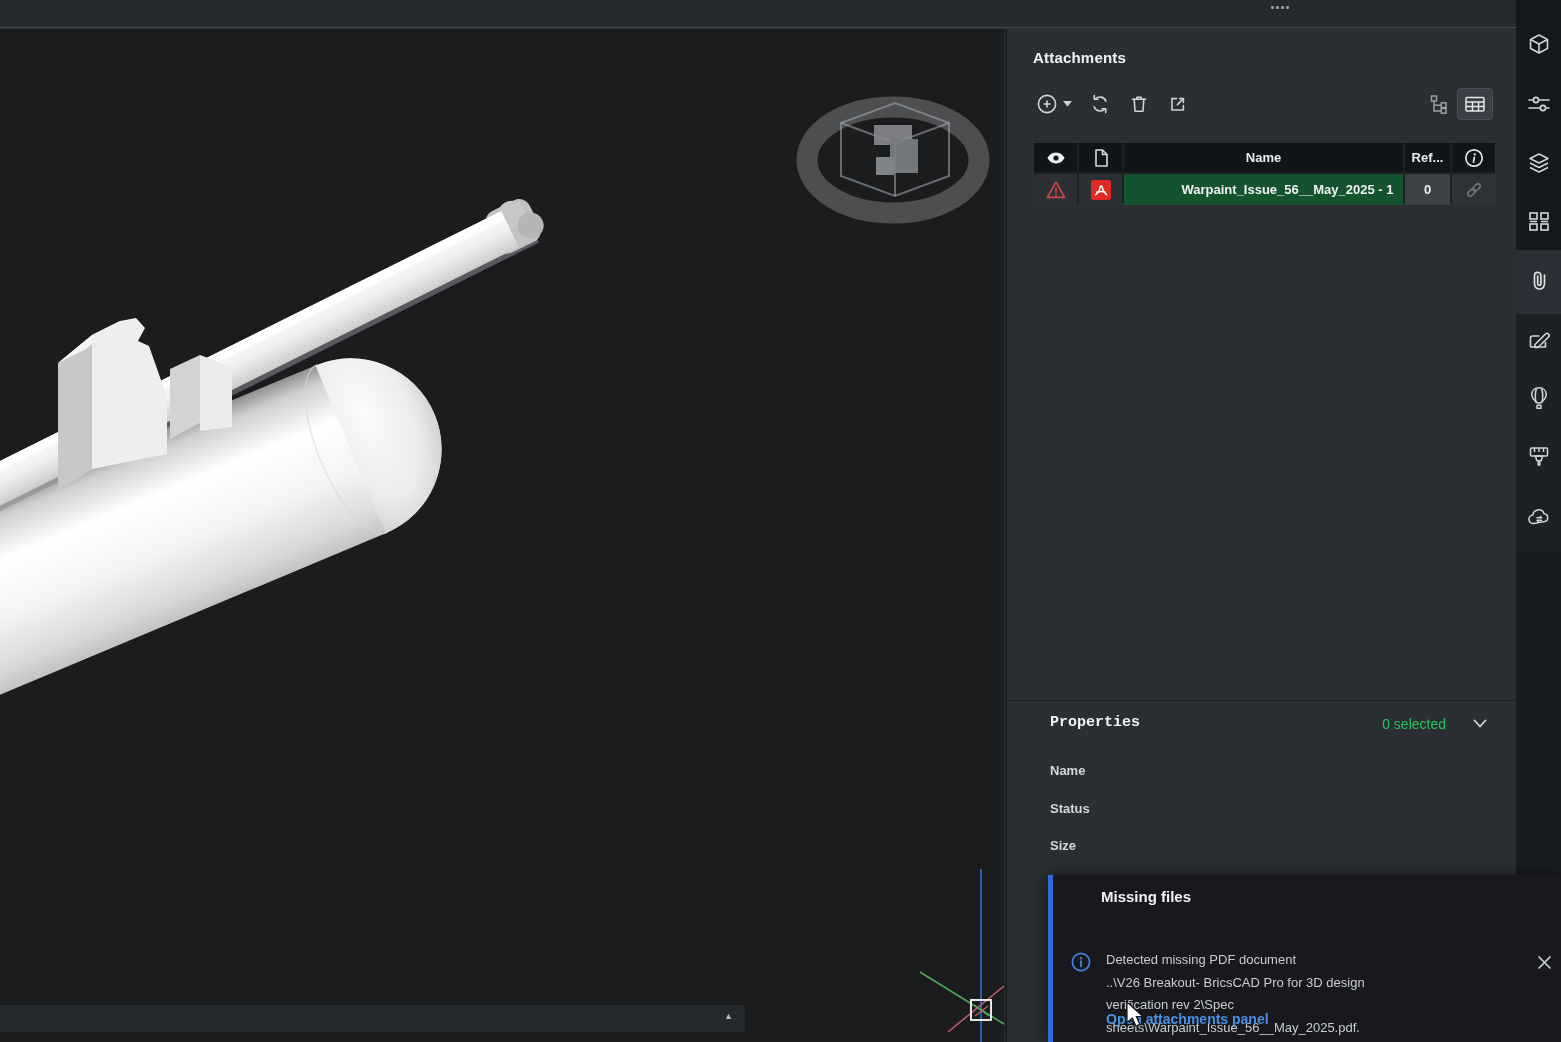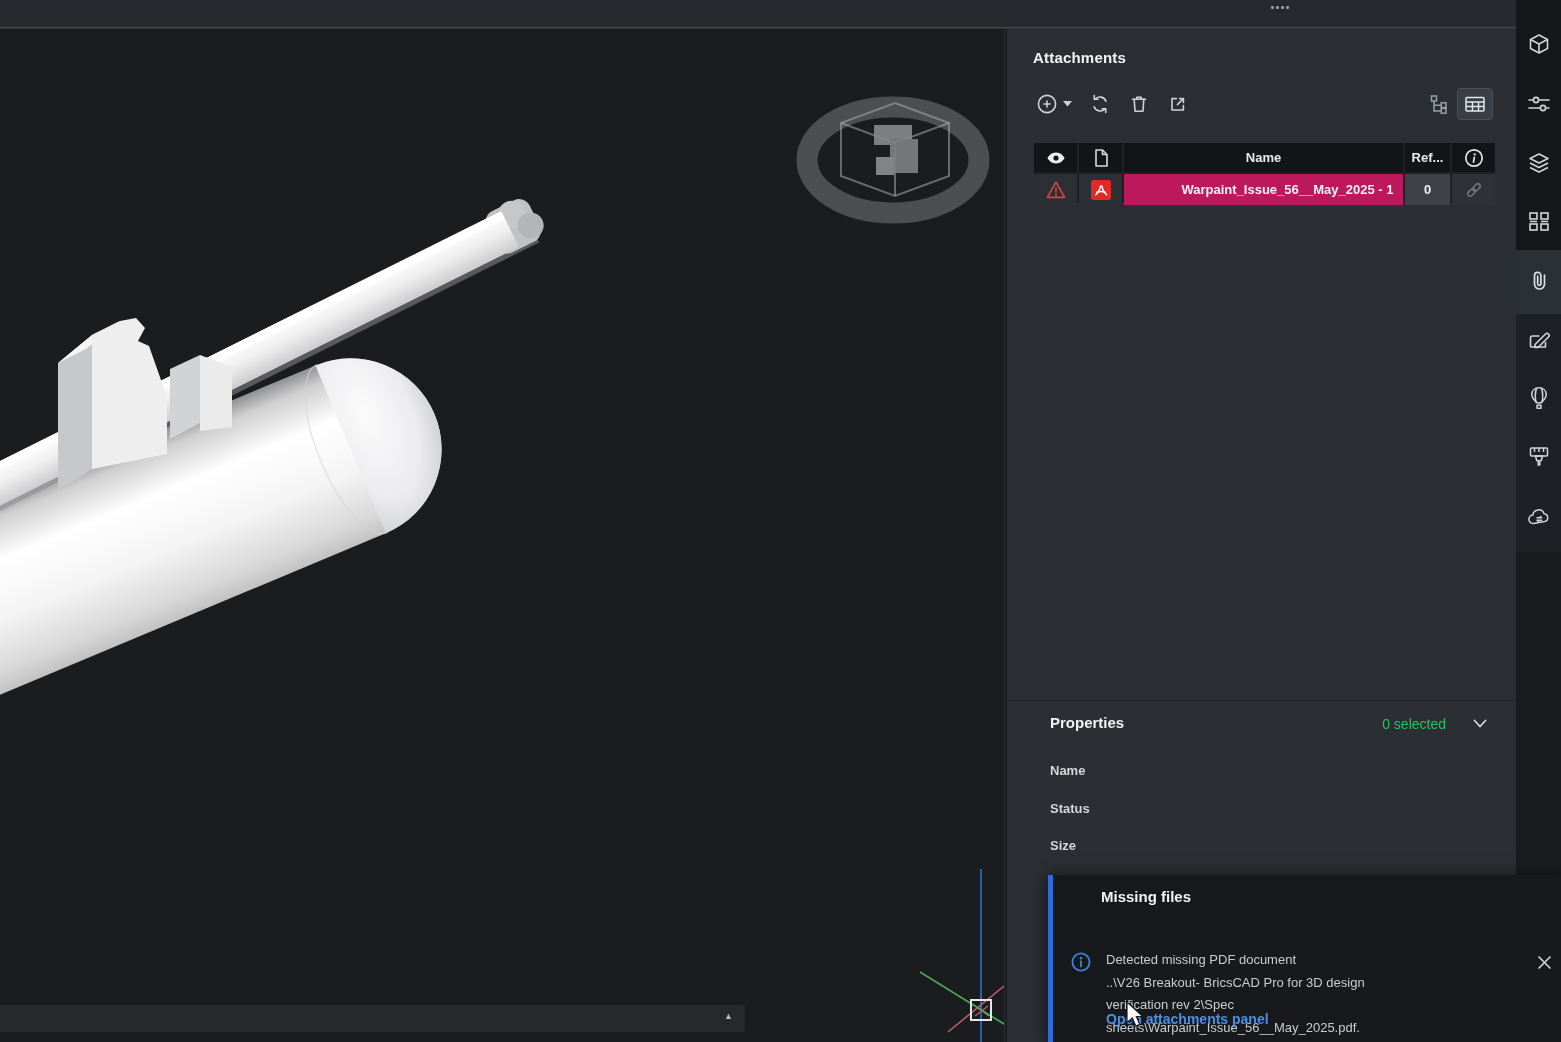--- a/index.html
+++ b/index.html
@@ -32,27 +32,27 @@
               background:#3a3f45; border:1px solid #4c525a; border-radius:4px;
               display:flex; align-items:center; justify-content:center; }
 
   .att-table { position:absolute; left:27px; top:114px; width:461px;
                display:grid; grid-template-columns:43px 43px 1fr 45px 43px;
                grid-auto-rows:29px; gap:2px; background:#1e2124; }
   .att-table .cell { display:flex; align-items:center; justify-content:center; }
   .hdr { background:#121518; color:#e8eaec; font-size:13px; font-weight:700; }
   .row-h { height:31px; }
   .c-dark { background:#2c3034; }
-  .c-name { background:#be185d; color:#f0f1f2; font-size:13px; font-weight:700;padding-left:48px; }
+  .c-name { background:#14532d; color:#f0f1f2; font-size:13px; font-weight:700;padding-left:48px; }
   .c-ref  { background:#3e4246; color:#eceef0; font-size:13px; font-weight:700; }
   .c-link { background:#2e3135; }
 
   .prop-sec { position:absolute; left:0; top:671px; width:100%; height:342px;
               border-top:1px solid #1d2022; }
-  .prop-title { position:absolute; left:43px; top:13px; font-size:15px; font-weight:700; color:#f1f2f3; }
+  .prop-title { position:absolute; left:43px; top:13px; font-size:15px; font-weight:700; color:#f1f2f3;font-family:Liberation Mono, monospace; }
   .prop-sel { position:absolute; right:70px; top:15px; font-size:14px; color:#22c55e; }
   .prop-chip { position:absolute; right:28px; top:17px; width:16px; height:14px; cursor:pointer; }
   .prop-field { position:absolute; left:43px; font-size:13px; font-weight:700; color:#d4d6d8; }
 
   
   .rtoolbar { position:absolute; left:1516px; top:0; width:45px; height:1042px;
               background:#191c1f; z-index:2; }
   .seg-top { position:absolute; left:0; top:0; width:45px; height:250px; background:#15181b; }
   .seg-sel { position:absolute; left:0; top:250px; width:45px; height:64px; background:#2b3036; }
   .seg-mid { position:absolute; left:0; top:314px; width:45px; height:238px; background:#1d2024; }

